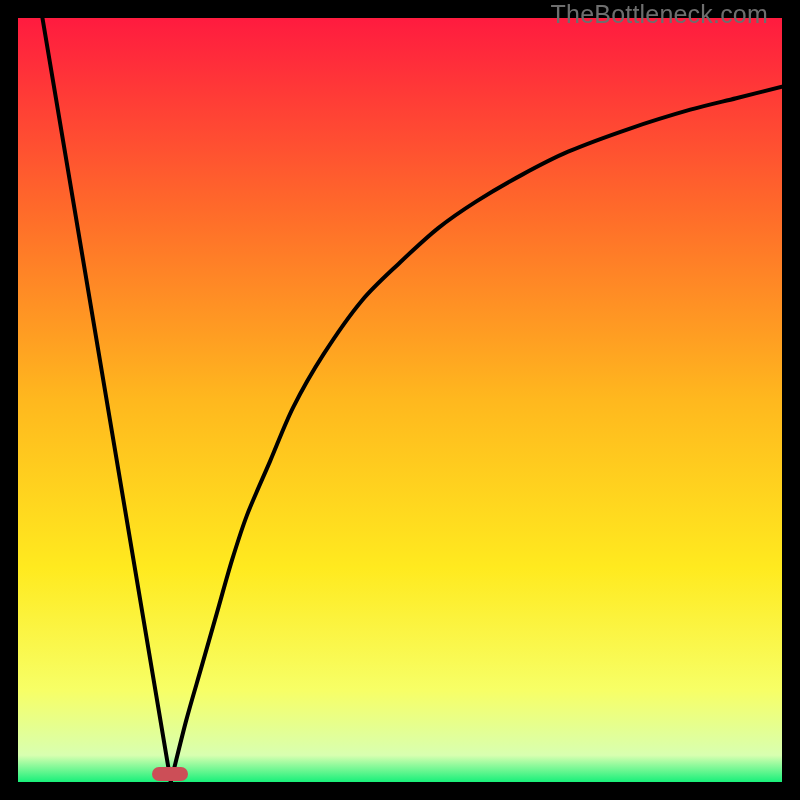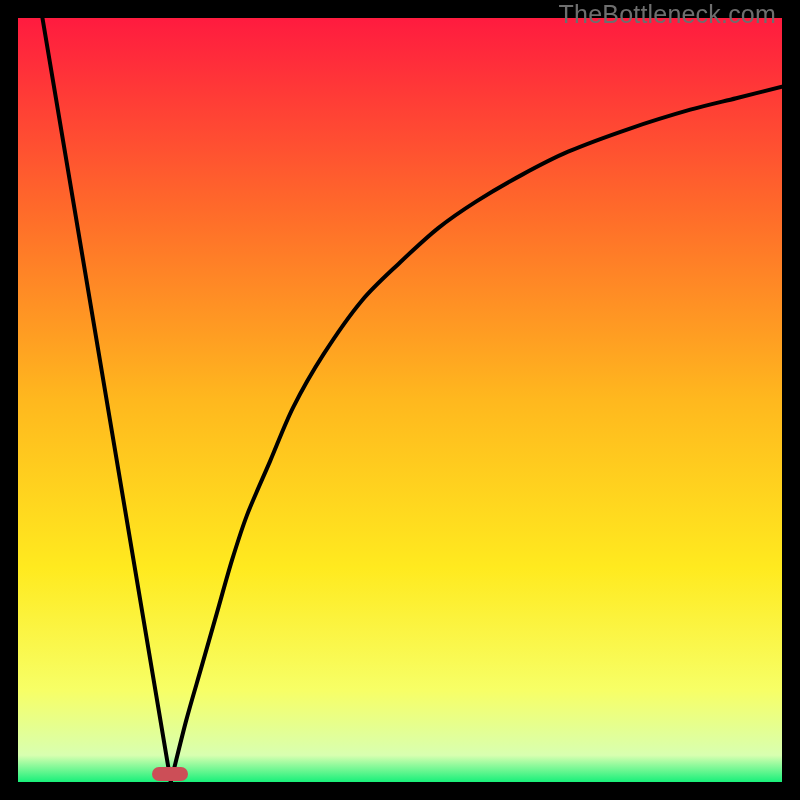--- a/index.html
+++ b/index.html
@@ -21,21 +21,21 @@
   .plot {
     position: absolute;
     left: 0;
     top: 0;
     width: 764px;
     height: 764px;
   }
   .watermark {
     position: absolute;
     top: 0;
-    right: 24px;
+    right: 32px;
     font-family: Arial, Helvetica, sans-serif;
     font-size: 25px;
     font-weight: 500;
     color: #6e6e6e;
     letter-spacing: 0.2px;
   }
   .marker {
     position: absolute;
     width: 36px;
     height: 14px;

